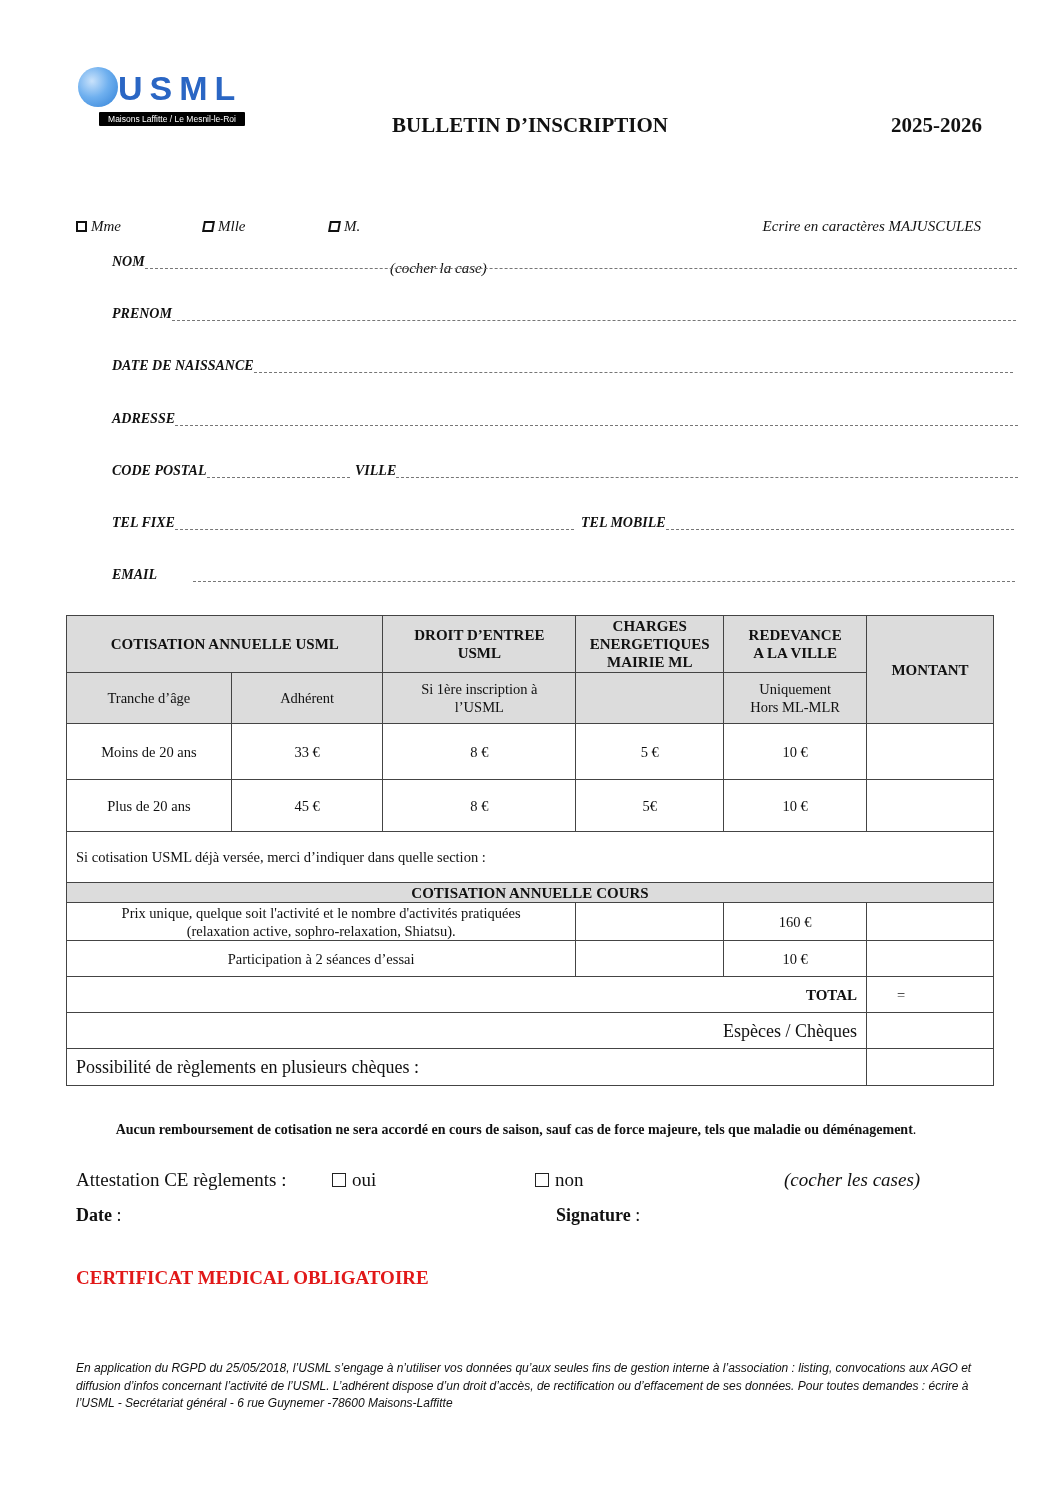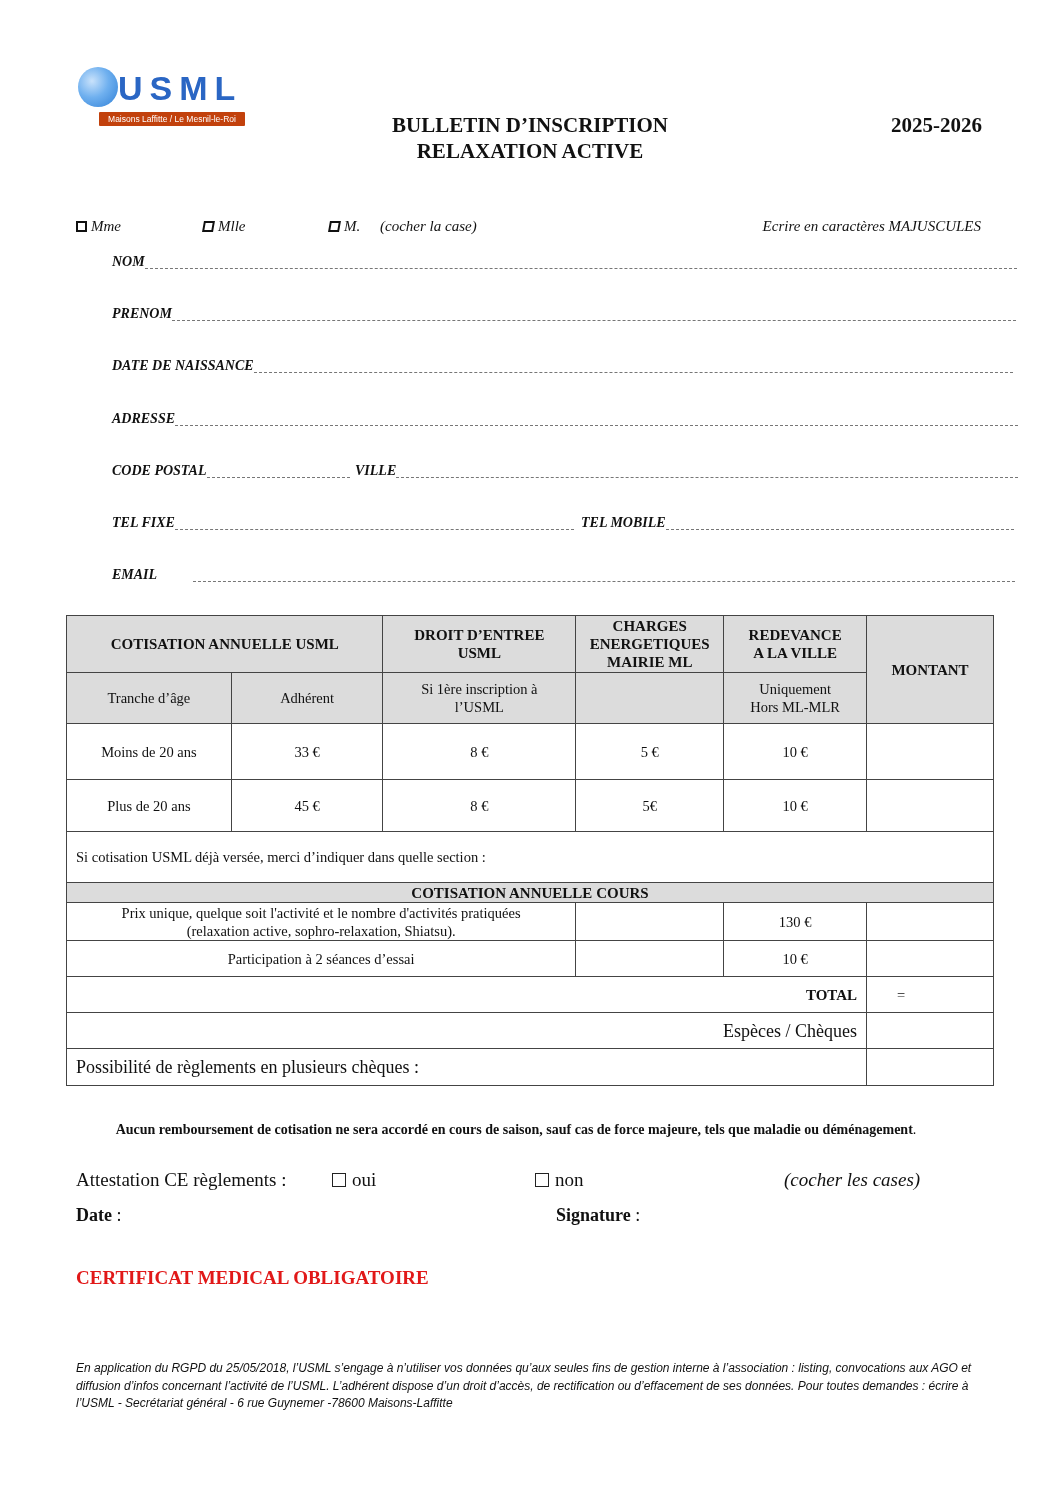--- a/index.html
+++ b/index.html
@@ -16,21 +16,21 @@
       position: absolute; left: 0; top: 1px; width: 40px; height: 40px; border-radius: 50%;
       background: radial-gradient(circle at 35% 35%, #c9e2fb 0%, #6fb0ef 45%, #2f7fd6 100%);
     }
     .logo-text {
       position: absolute; left: 40px; top: 4px;
       font-family: "Liberation Sans", "DejaVu Sans", sans-serif; font-weight: bold;
       font-size: 34px; letter-spacing: 7px; color: #2a66c4; line-height: 36px;
     }
     .logo-sub {
       position: absolute; left: 21px; top: 46px; width: 146px; height: 14px;
-      background: #c2410c; color: #fff;
+      background: #000000; color: #fff;
       font-family: "Liberation Sans", "DejaVu Sans", sans-serif; font-size: 8.5px;
       line-height: 14px; text-align: center; border-radius: 1px;
     }
 
     
     .title {
       left: 340px; top: 112px; width: 380px; text-align: center;
       font-weight: bold; font-size: 21px; line-height: 26px;
     }
     .season { left: 820px; top: 112px; width: 162px; text-align: right; font-weight: bold; font-size: 21px; line-height: 26px; }
@@ -79,34 +79,33 @@
 <body>
 
 <div class="abs logo">
   <div class="logo-globe"></div>
   <div class="logo-text">USML</div>
   <div class="logo-sub">Maisons Laffitte / Le Mesnil-le-Roi</div>
 </div>
 
 <div class="abs title">
   <div>BULLETIN D’INSCRIPTION</div>
-  <div>RELAXATION ACTIVE</div>
 </div>
 <div class="abs season">2025-2026</div>
 
 <div class="abs civ" style="left:76px;">
   <span class="cb"></span><span>Mme</span>
 </div>
 <div class="abs civ" style="left:203px;">
   <span class="cb slanted"></span><span>Mlle</span>
 </div>
 <div class="abs civ" style="left:329px;">
   <span class="cb slanted"></span><span>M.</span>
 </div>
-<div class="abs civ" style="left:380px;">(cocher la case)</div>
+<div class="abs civ" style="left:390px;margin-top:42px;">(cocher la case)</div>
 <div class="abs civ" style="left:600px; width:381px; text-align:right;">Ecrire en caractères MAJUSCULES</div>
 
 <div class="field" style="left:76px; top:253px; width:905px;">
   <span class="lab">NOM</span>
   <span class="line"></span>
 </div>
 <div class="field" style="left:76px; top:305px; width:904px;">
   <span class="lab">PRENOM</span>
   <span class="line"></span>
 </div>
@@ -200,21 +199,21 @@
   </tr>
   <tr style="height:20px;">
     <td colspan="6" class="g hb">COTISATION ANNUELLE COURS</td>
   </tr>
   <tr style="height:38px;">
     <td colspan="3">
       <div>Prix unique, quelque soit l'activité et le nombre d'activités pratiquées</div>
       <div>(relaxation active, sophro-relaxation, Shiatsu).</div>
     </td>
     <td></td>
-    <td>130 €</td>
+    <td>160 €</td>
     <td></td>
   </tr>
   <tr style="height:36px;">
     <td colspan="3">Participation à 2 séances d’essai</td>
     <td></td>
     <td>10 €</td>
     <td></td>
   </tr>
   <tr style="height:36px;">
     <td colspan="5" class="right hb">TOTAL</td>

